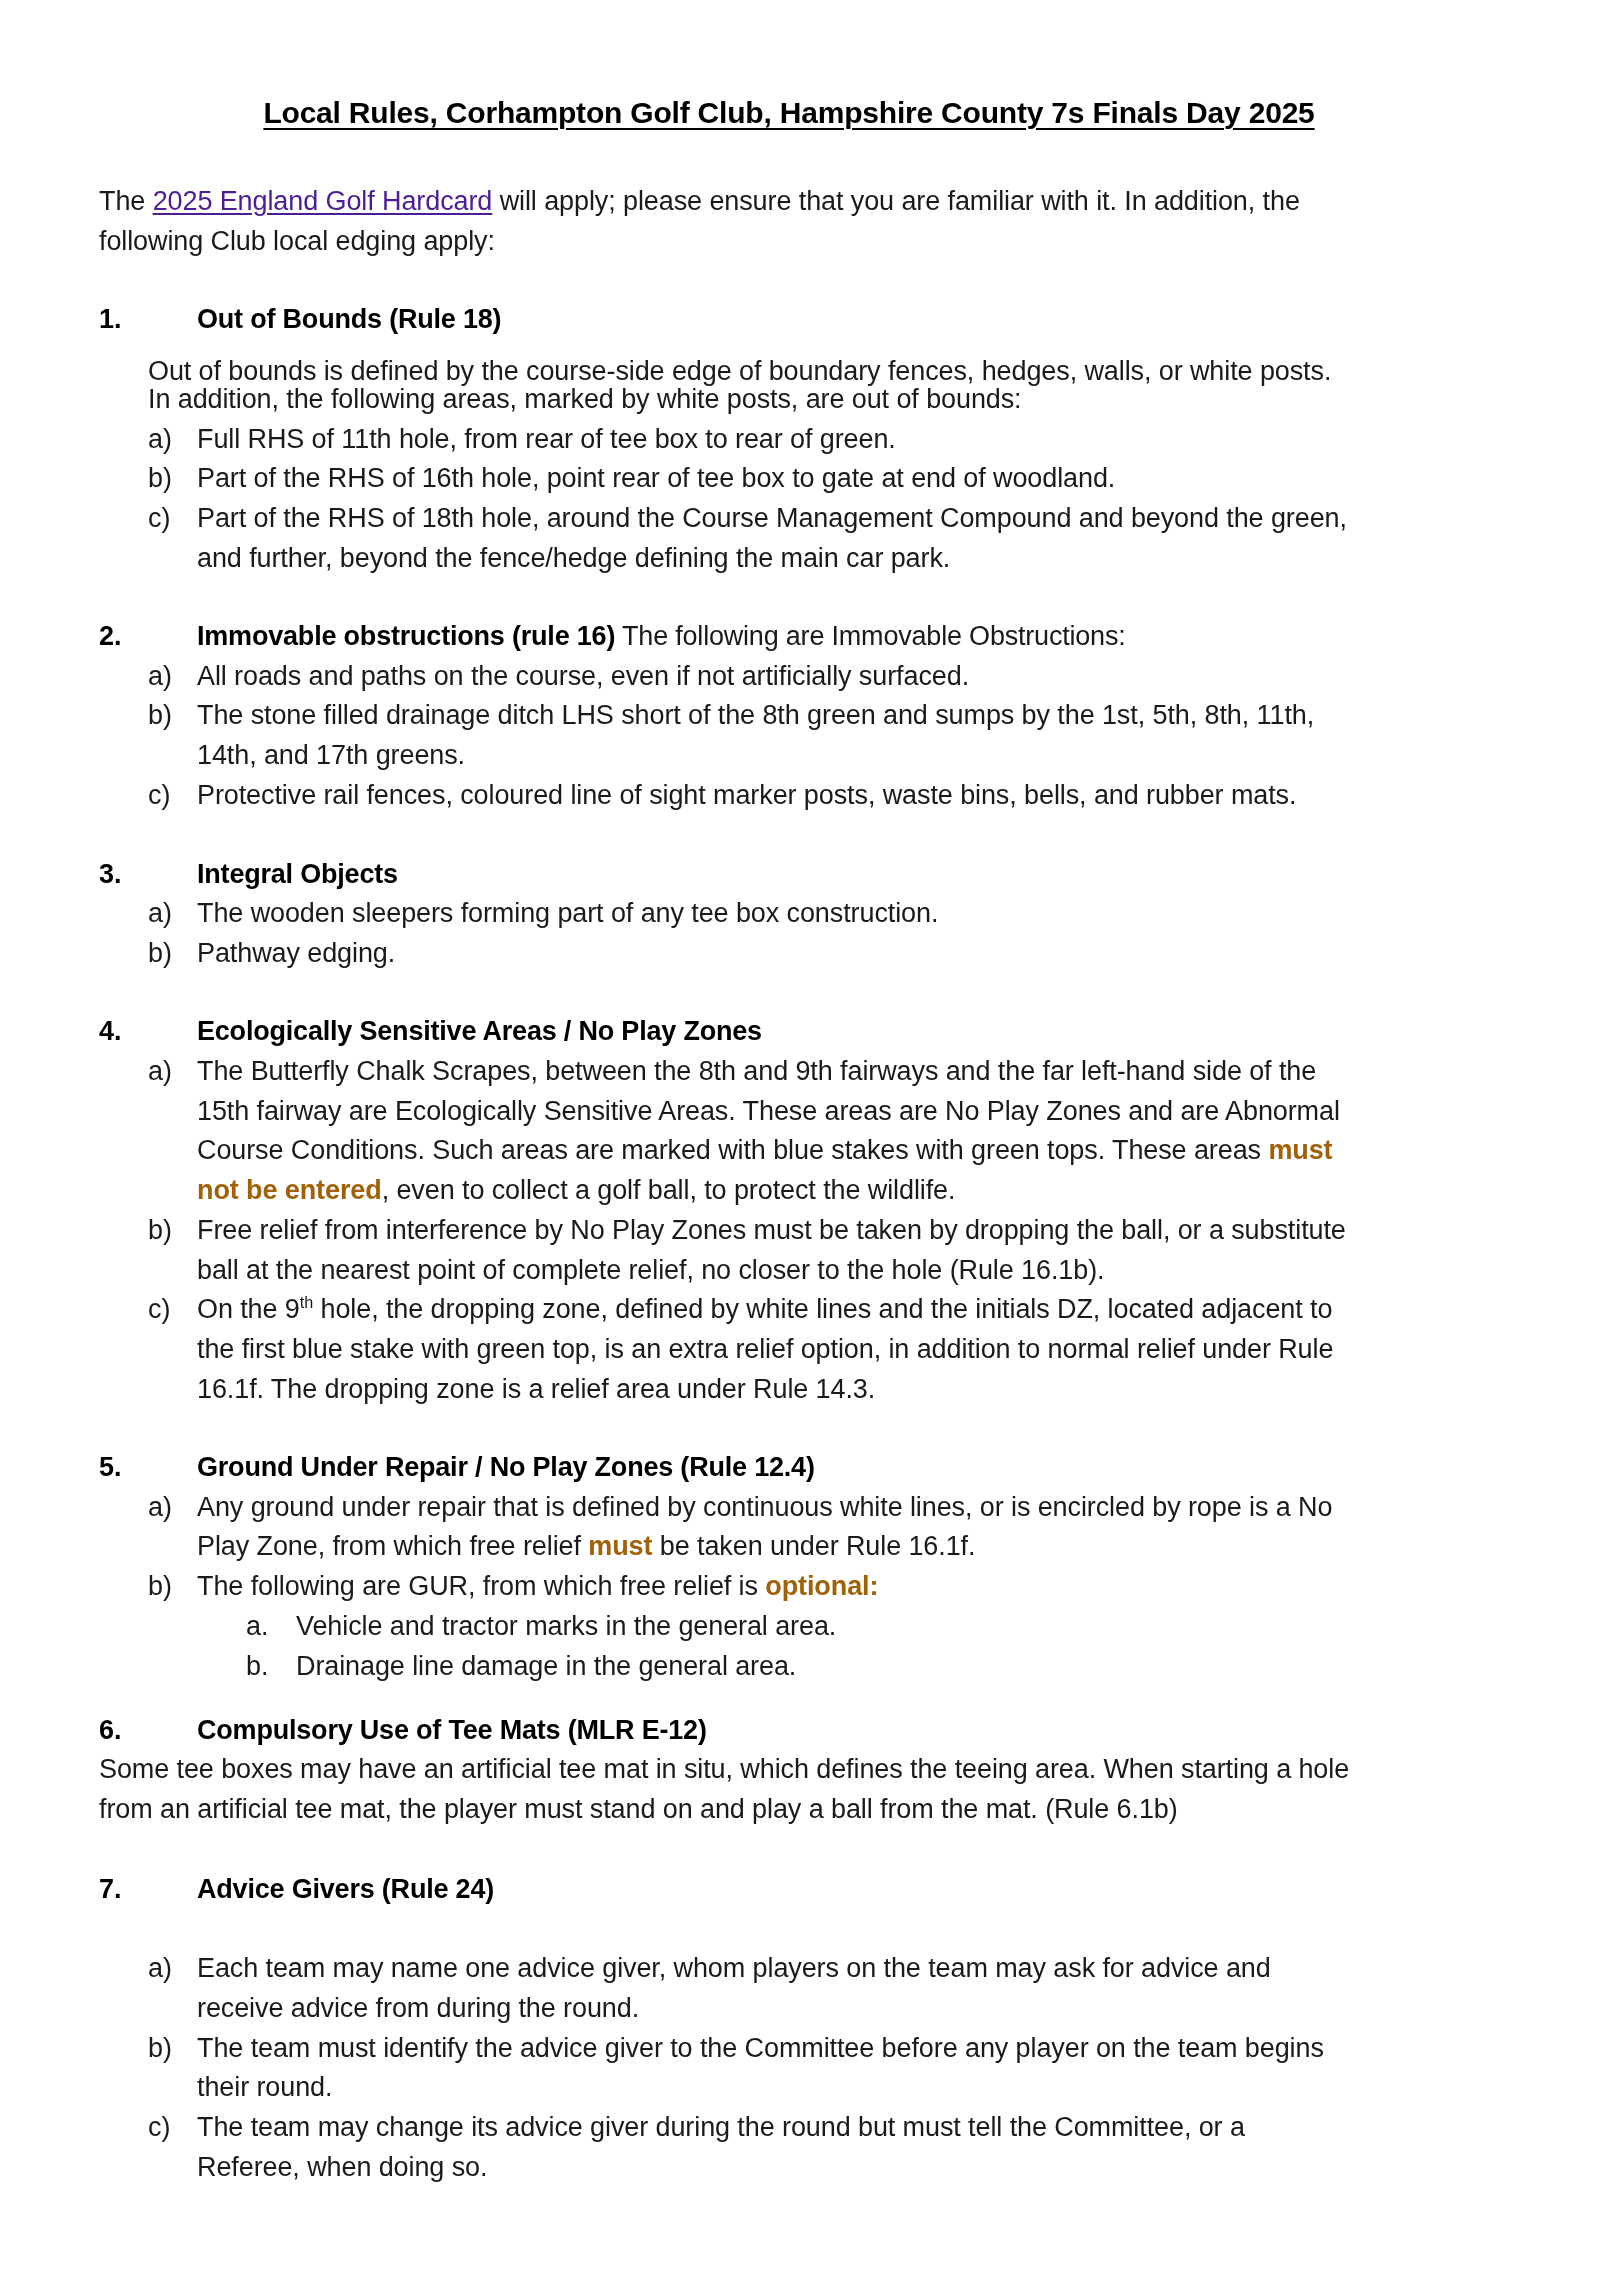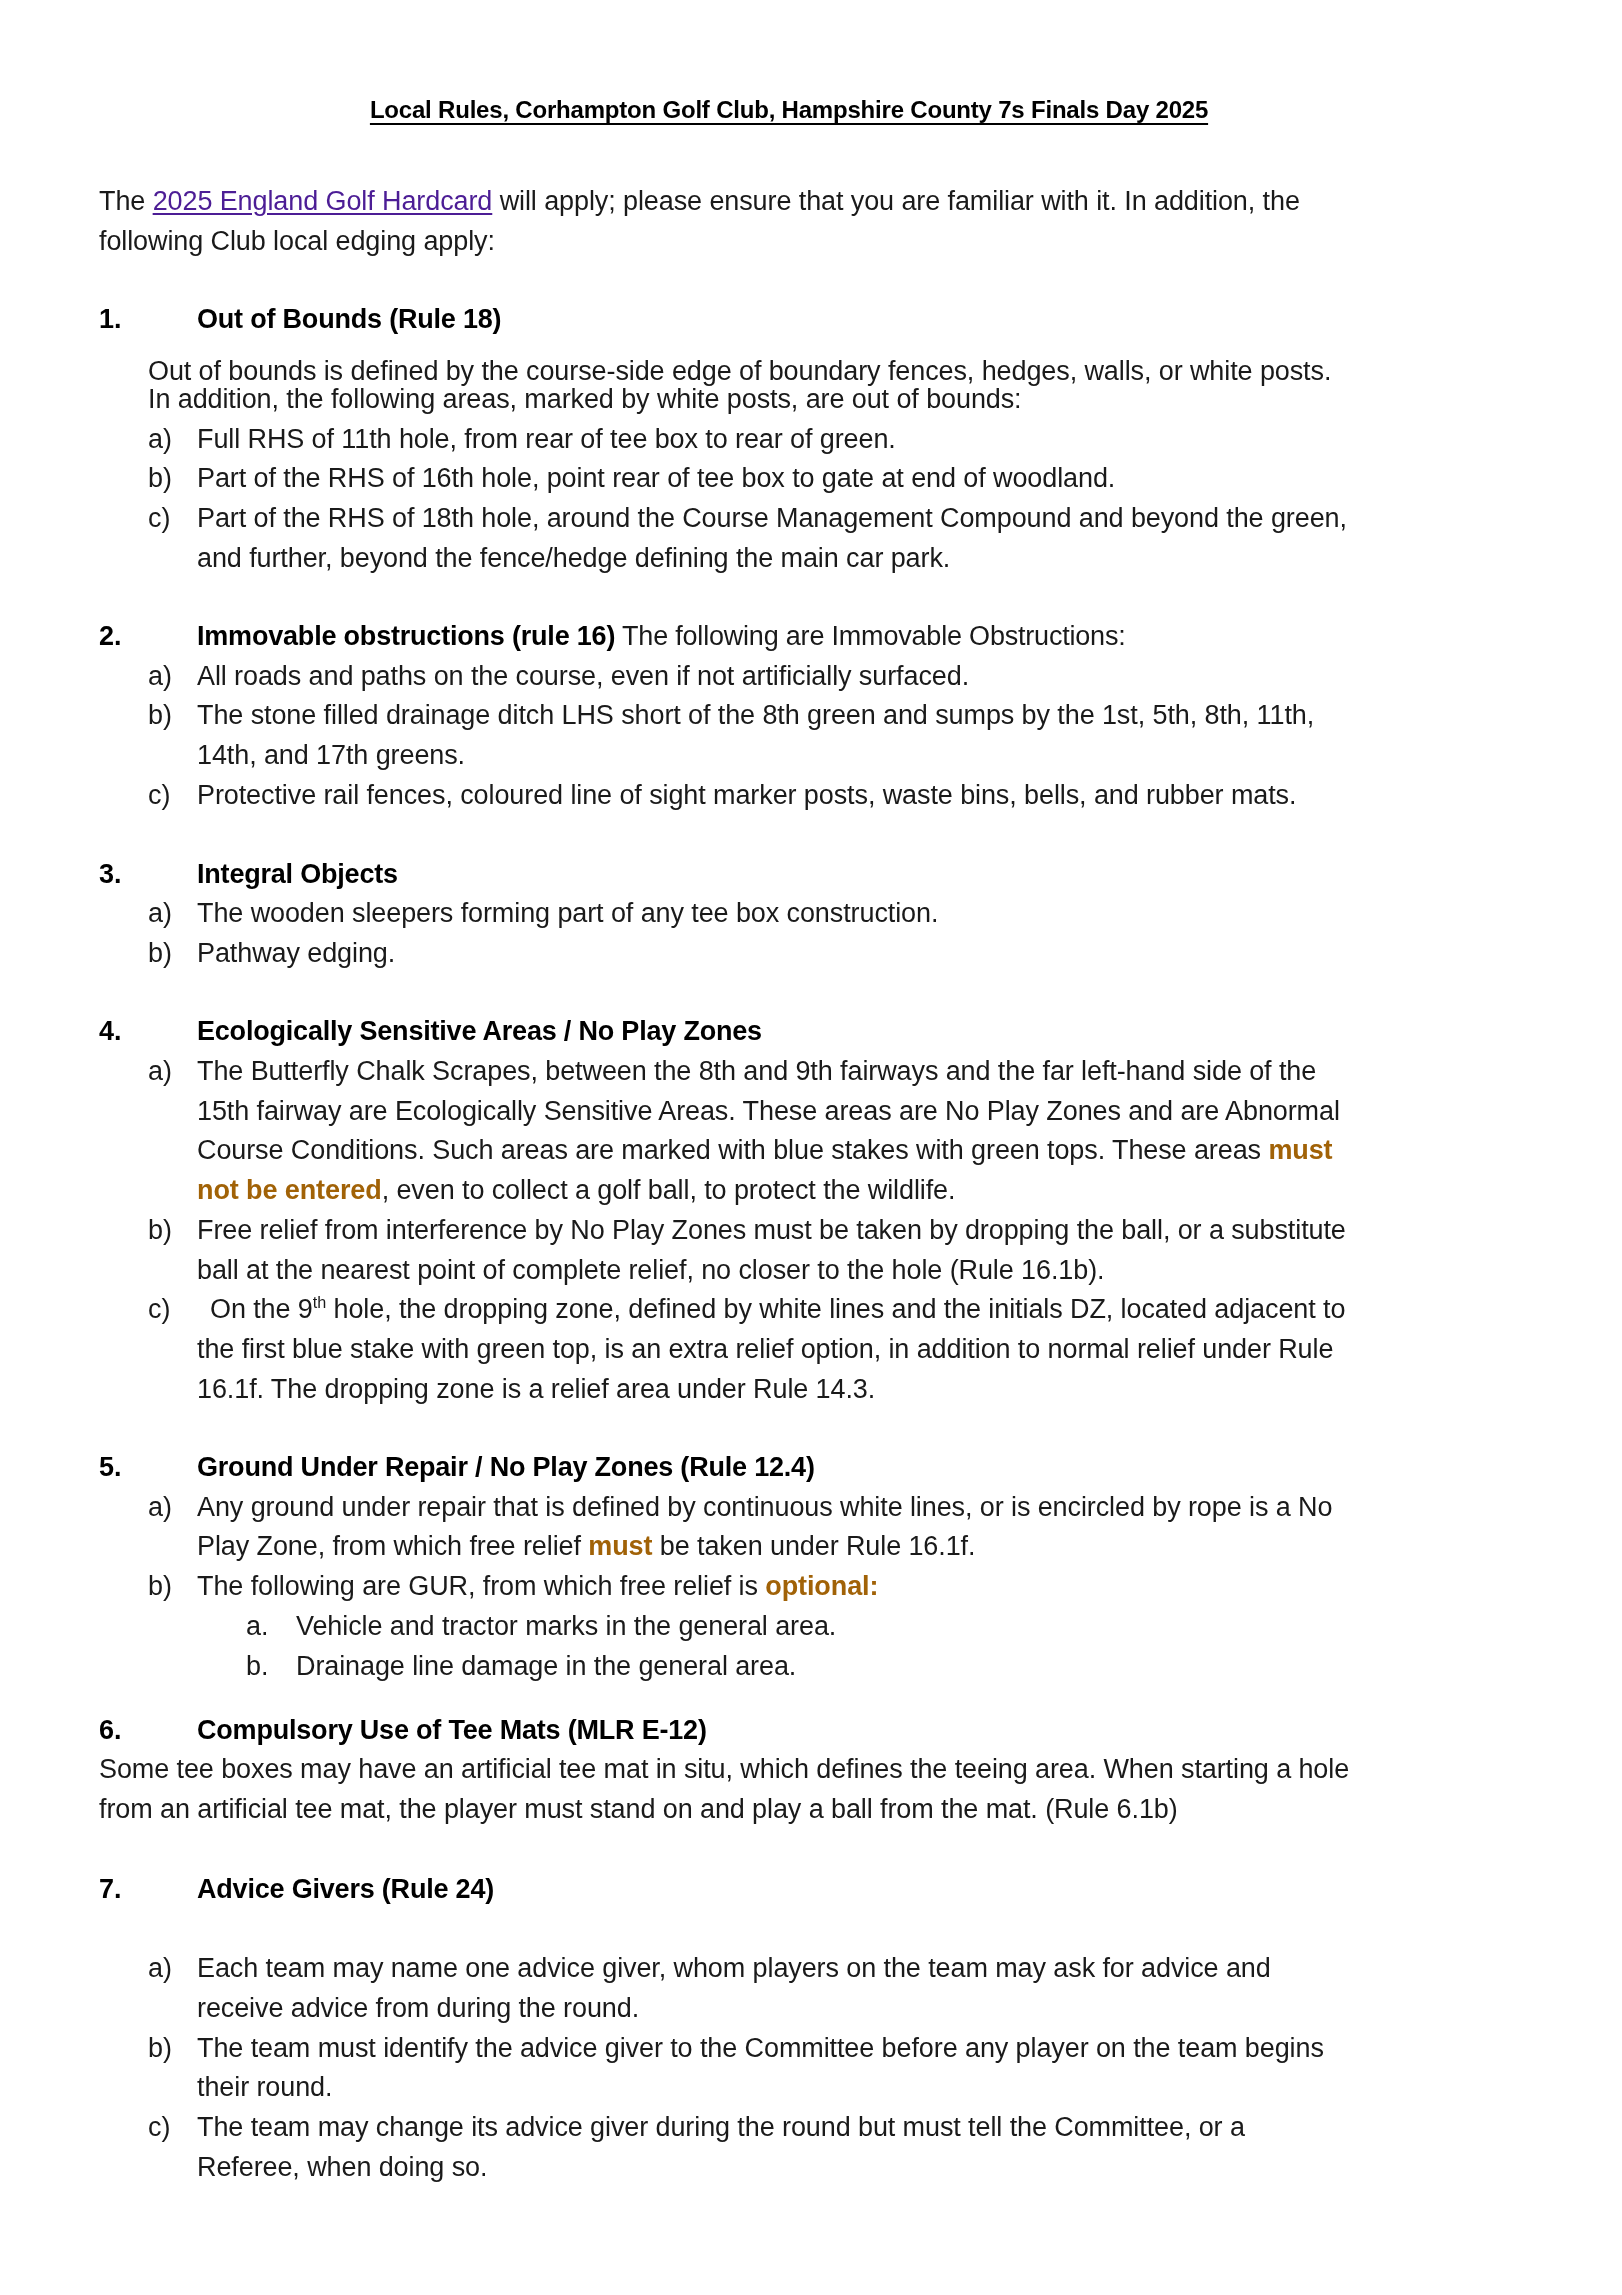--- a/index.html
+++ b/index.html
@@ -3,21 +3,21 @@
 <meta charset="utf-8">
 <style>
   html, body { margin: 0; padding: 0; background: #ffffff; }
   body {
     width: 1623px; height: 2295px; position: relative; overflow: hidden;
     font-family: "Liberation Sans", sans-serif; color: #1a1a1a;
   }
   .page { position: absolute; left: 0; top: 0; width: 1623px; height: 2295px; }
   .title {
     position: absolute; left: 0; width: 1578px; top: 96px; text-align: center;
-    font-weight: bold; font-size: 24px; text-decoration: underline; text-underline-offset: 4.9px;
+    font-weight: bold; font-size: 30px; text-decoration: underline; text-underline-offset: 4.9px;
     text-decoration-thickness: 2.4px; color: #000; letter-spacing: -0.2px;
   }
   .line { position: absolute; font-size: 27px; line-height: 40px; white-space: nowrap; letter-spacing: -0.1px; }
   .num { position: absolute; left: 99px; font-weight: bold; font-size: 27px; line-height: 40px; color: #000; }
   .heading { position: absolute; left: 197px; font-weight: bold; font-size: 27px; line-height: 40px; color: #000; white-space: nowrap; letter-spacing: -0.2px; }
   .heading .tail { font-weight: normal; color: #1a1a1a; }
   .marker { position: absolute; left: 148px; font-size: 27px; line-height: 40px; }
   .marker2 { position: absolute; left: 246px; font-size: 27px; line-height: 40px; }
   .link { color: #4c1d95; text-decoration: underline; text-underline-offset: 3.2px; cursor: pointer; }
   b { font-weight: bold; color: #a16207; }
@@ -73,21 +73,21 @@
     <div class="heading" style="top:1011px;">Ecologically Sensitive Areas / No Play Zones</div>
     <div class="marker" style="top:1051px;">a)</div>
     <div class="line" style="left:197px; top:1051px;">The Butterfly Chalk Scrapes, between the 8th and 9th fairways and the far left-hand side of the</div>
     <div class="line" style="left:197px; top:1091px;">15th fairway are Ecologically Sensitive Areas.  These areas are No Play Zones and are Abnormal</div>
     <div class="line" style="left:197px; top:1130px;"><span>Course Conditions.  Such areas are marked with blue stakes with green tops.  These areas </span><b>must</b></div>
     <div class="line" style="left:197px; top:1170px;"><b>not be entered</b><span>, even to collect a golf ball, to protect the wildlife.</span></div>
     <div class="marker" style="top:1210px;">b)</div>
     <div class="line" style="left:197px; top:1210px;">Free relief from interference by No Play Zones must be taken by dropping the ball, or a substitute</div>
     <div class="line" style="left:197px; top:1250px;">ball at the nearest point of complete relief, no closer to the hole (Rule 16.1b).</div>
     <div class="marker" style="top:1289px;">c)</div>
-    <div class="line" style="left:197px; top:1289px;margin-left:13px;"><span>On the 9</span><sup>th</sup><span> hole, the dropping zone, defined by white lines and the initials DZ, located adjacent to</span></div>
+    <div class="line" style="left:197px; top:1289px;"><span>On the 9</span><sup>th</sup><span> hole, the dropping zone, defined by white lines and the initials DZ, located adjacent to</span></div>
     <div class="line" style="left:197px; top:1329px;">the first blue stake with green top, is an extra relief option, in addition to normal relief under Rule</div>
     <div class="line" style="left:197px; top:1369px;">16.1f. The dropping zone is a relief area under Rule 14.3.</div>
   </div>
 
   <div>
     <div class="num" style="top:1447px;">5.</div>
     <div class="heading" style="top:1447px;">Ground Under Repair / No Play Zones (Rule 12.4)</div>
     <div class="marker" style="top:1487px;">a)</div>
     <div class="line" style="left:197px; top:1487px;">Any ground under repair that is defined by continuous white lines, or is encircled by rope is a No</div>
     <div class="line" style="left:197px; top:1526px;"><span>Play Zone, from which free relief </span><b>must</b><span> be taken under Rule 16.1f.</span></div>

